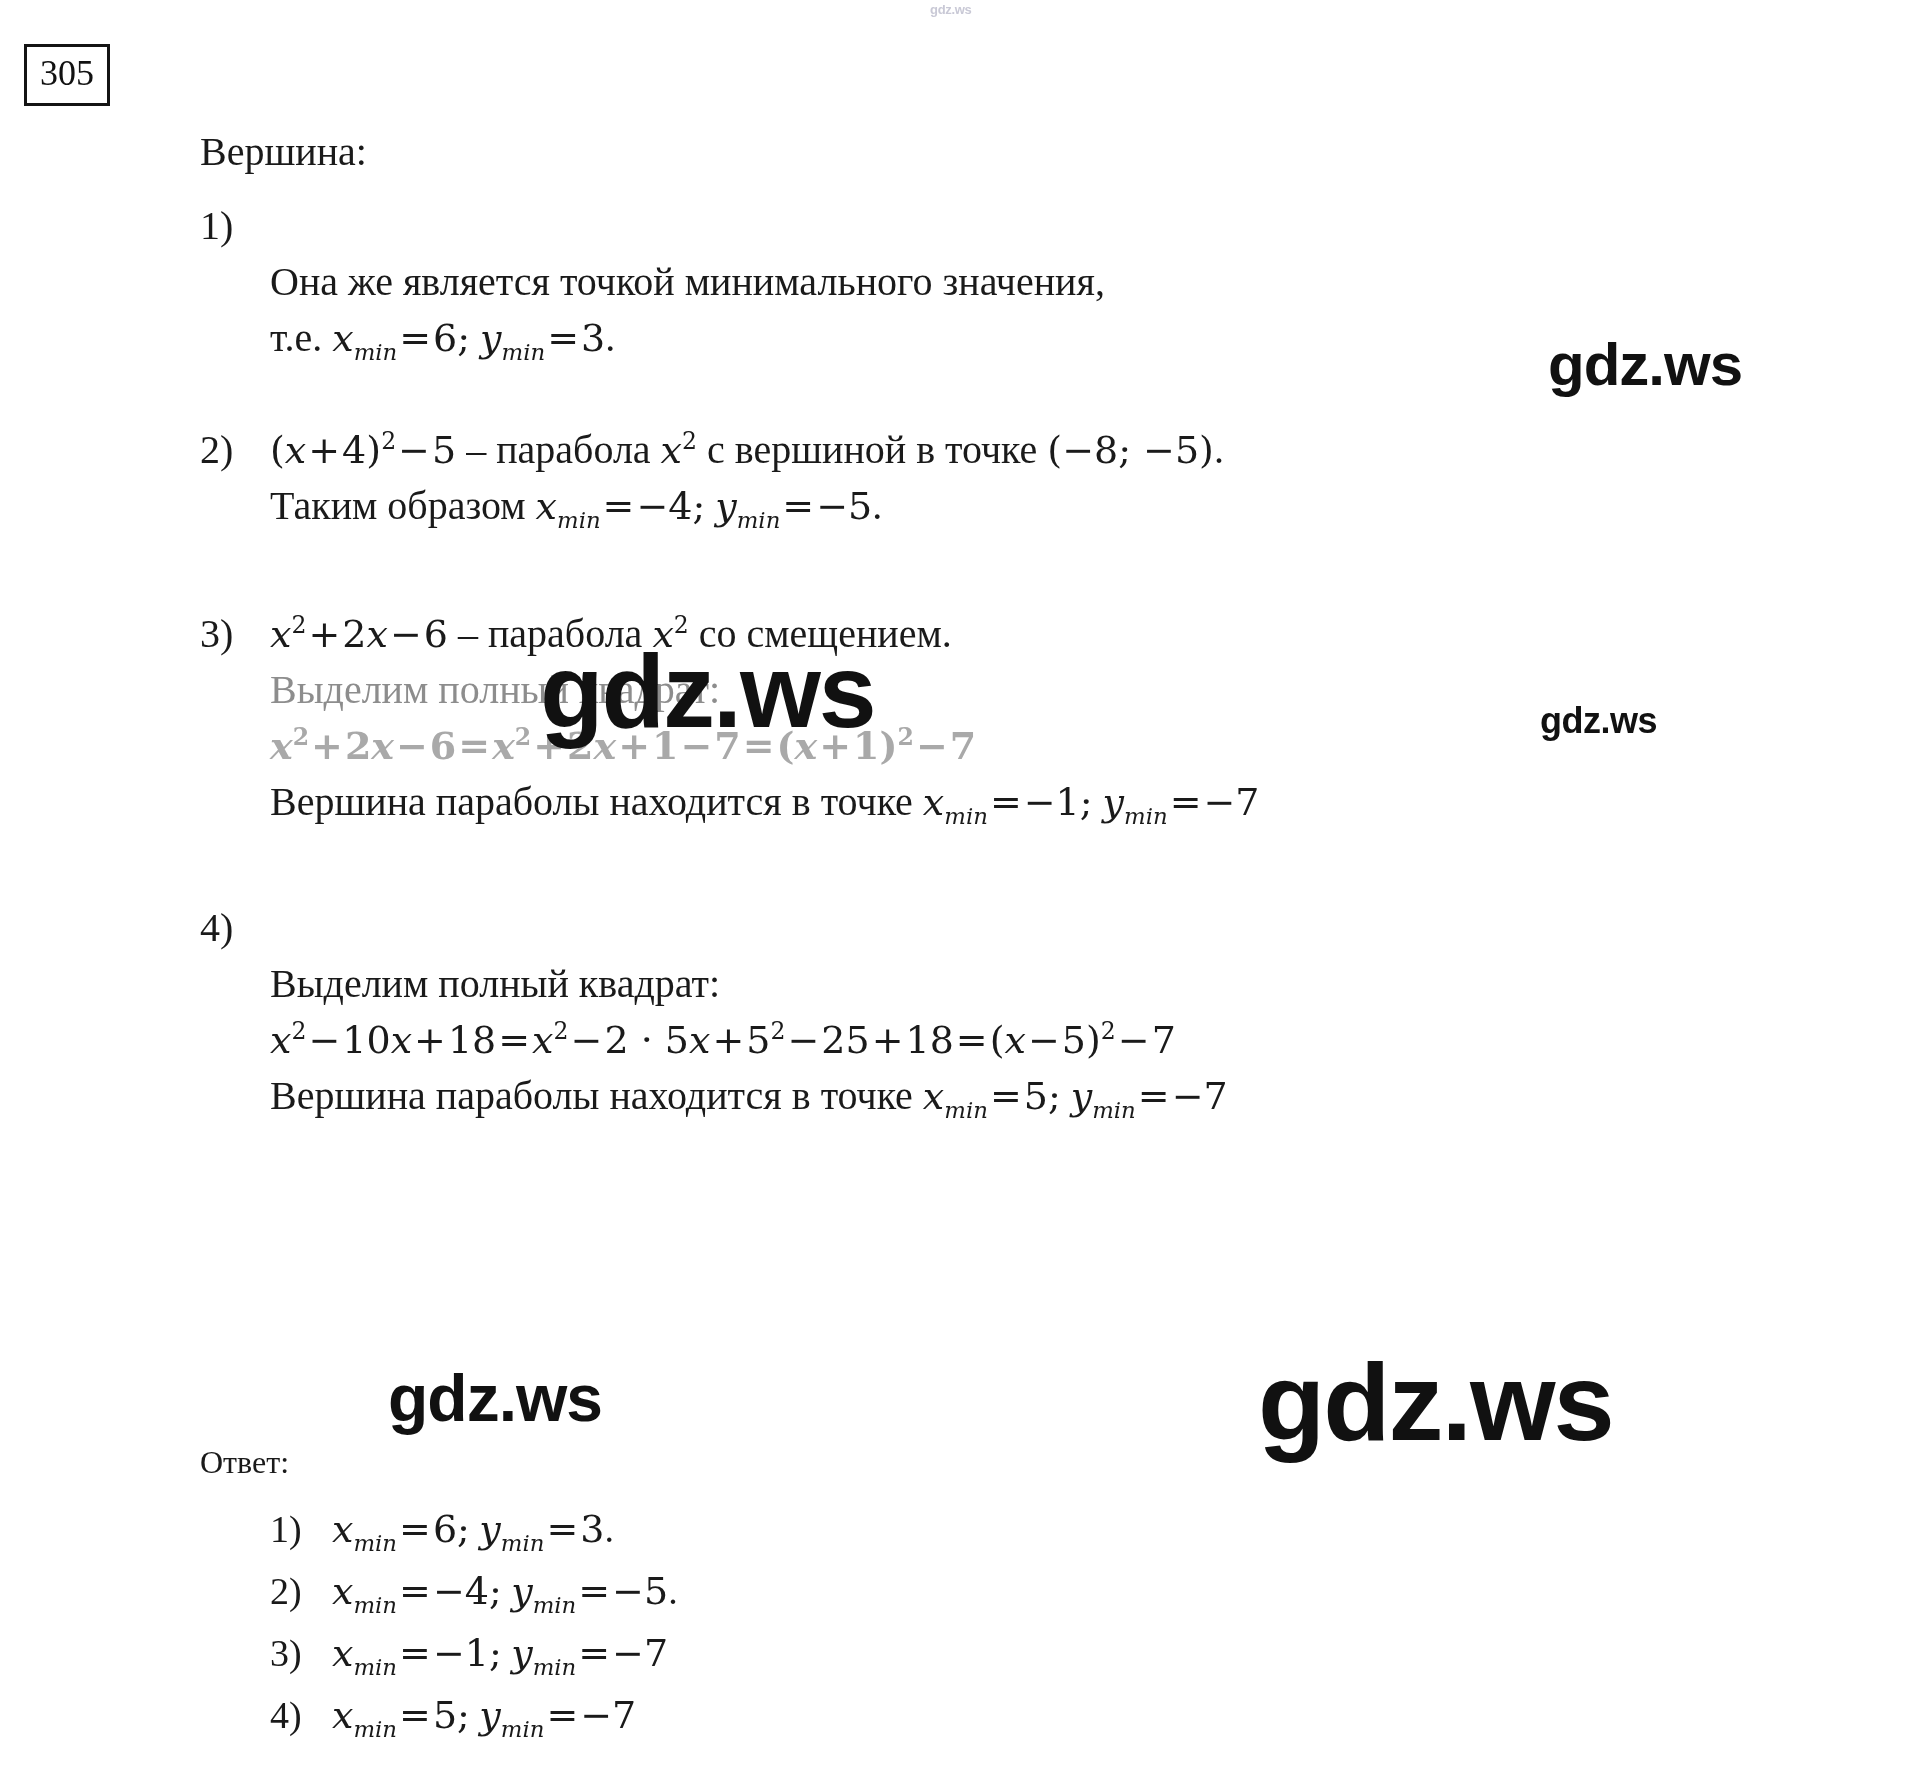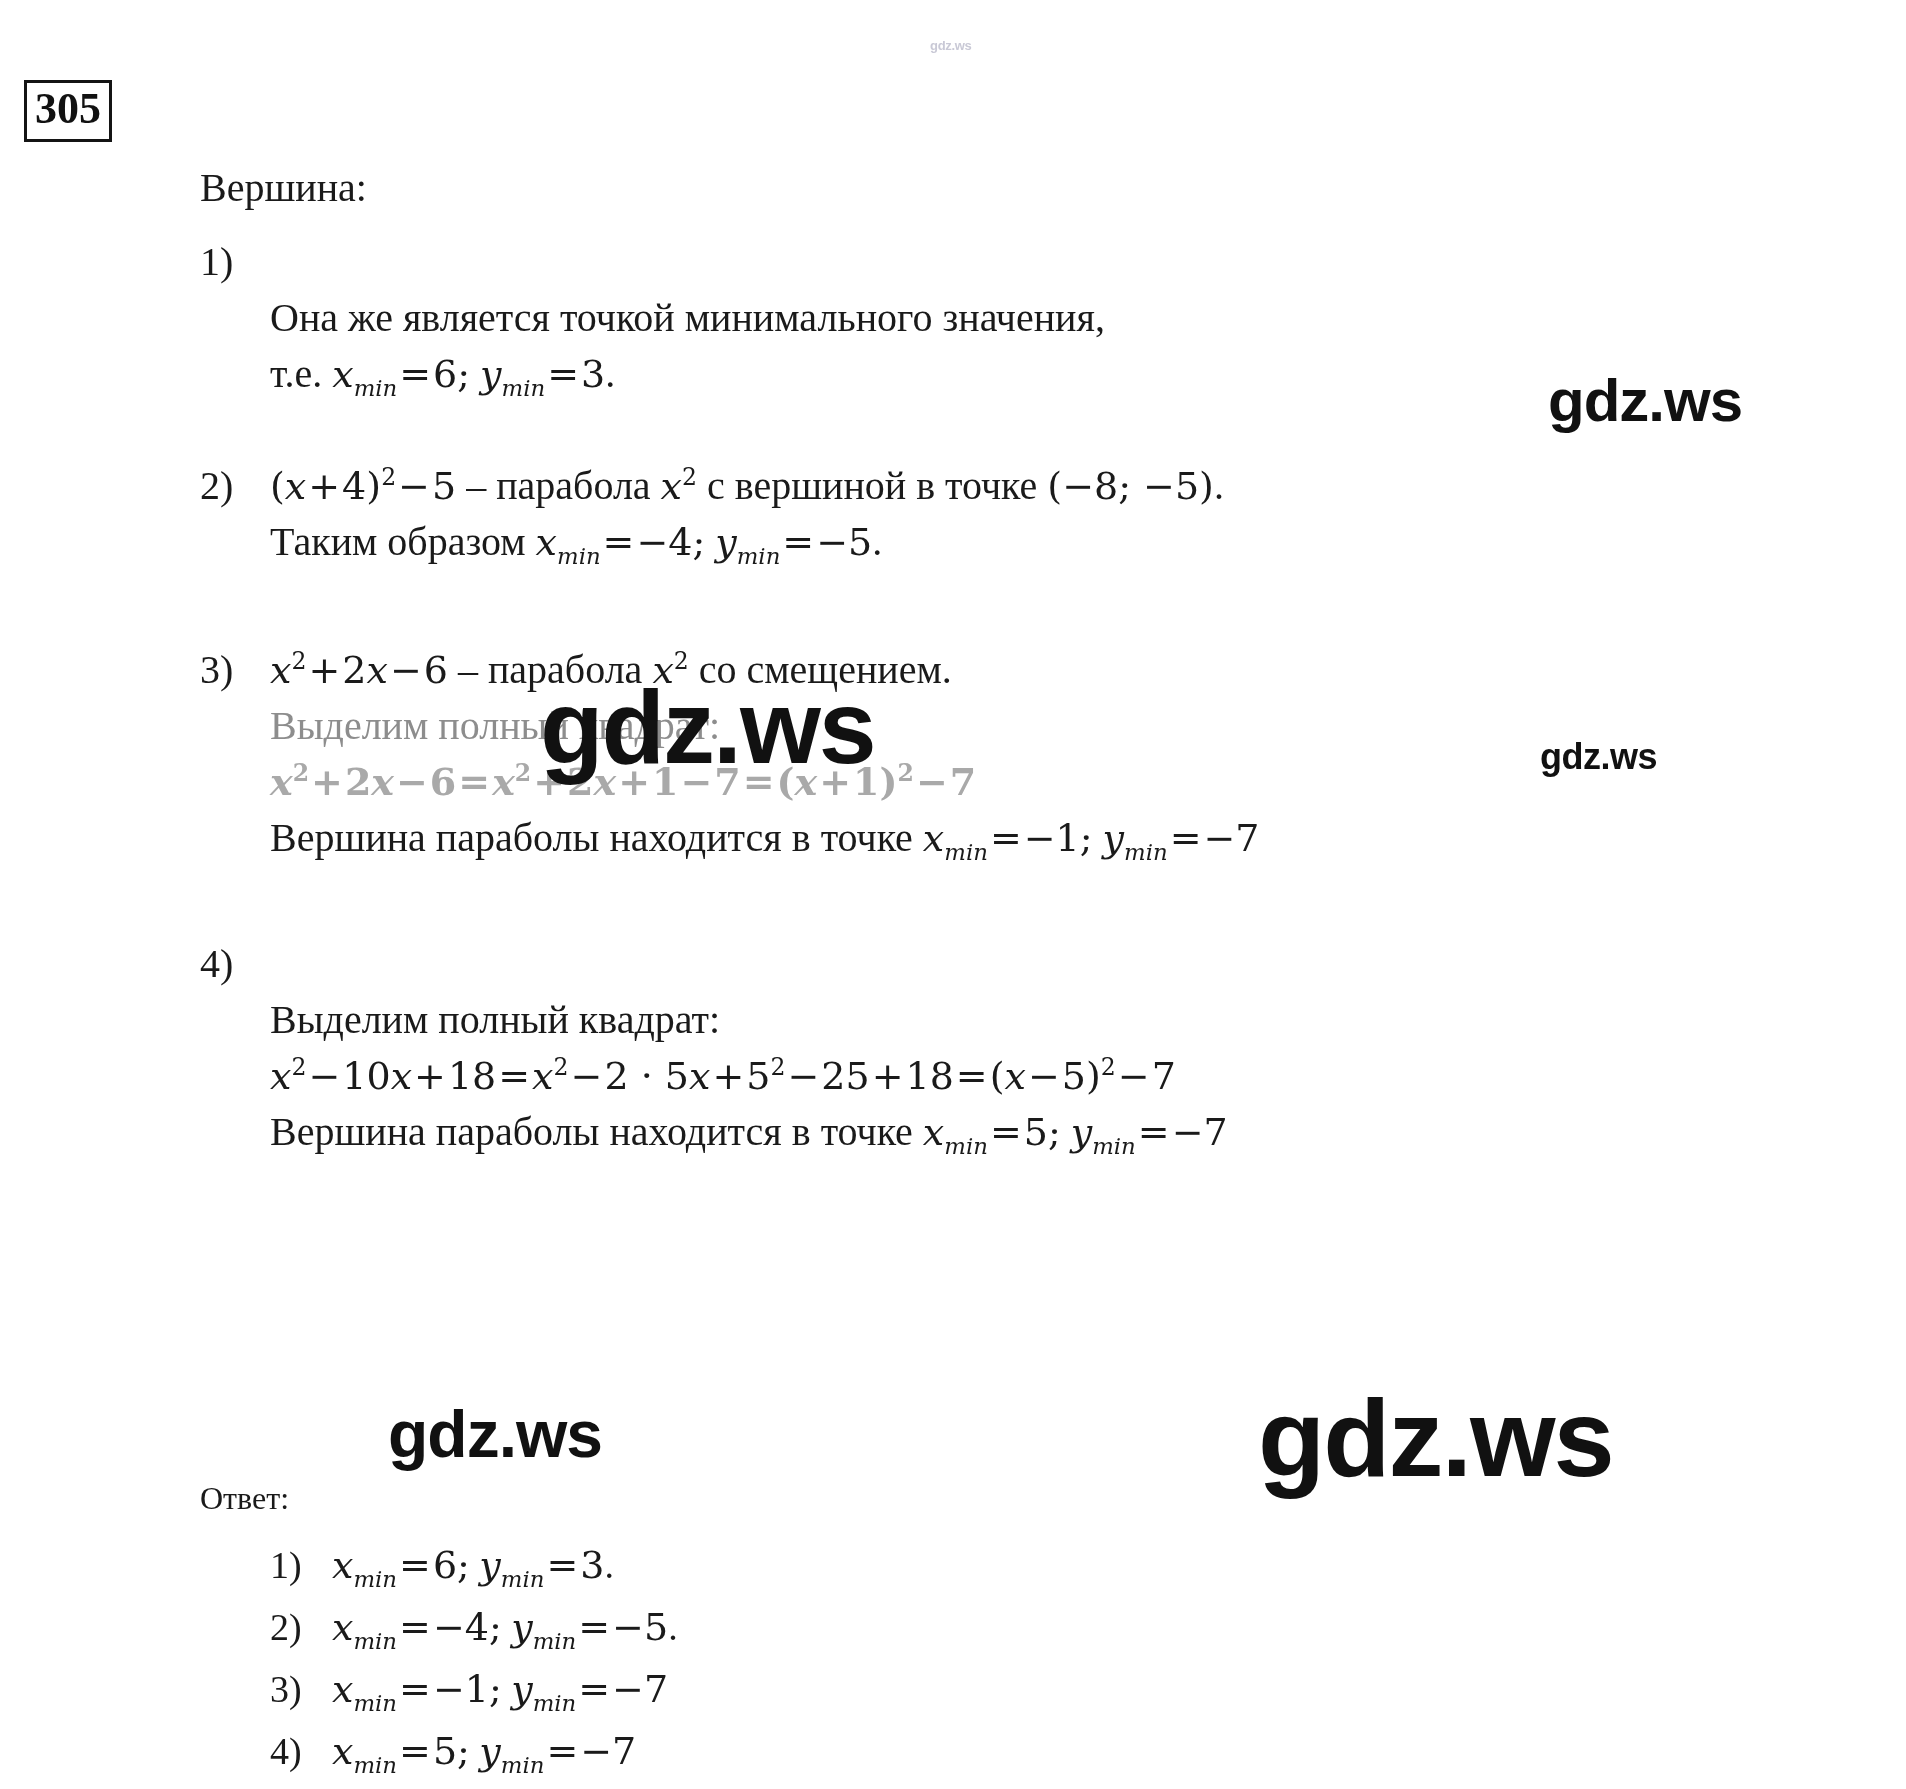--- a/index.html
+++ b/index.html
@@ -11,21 +11,20 @@
     width: 1906px;
     height: 1789px;
     position: relative;
     font-family: "Liberation Serif", serif;
     color: #1a1a1a;
     overflow: hidden;
   }
   .page {
     position: absolute;
     inset: 0;
-    margin-top: 36px;
   }
 
   
   .wm-tiny {
     position: absolute;
     left: 930px;
     top: 2px;
     font-family: "Liberation Sans", sans-serif;
     font-size: 13px;
     font-weight: 700;
@@ -37,23 +36,23 @@
   .task-number {
     position: absolute;
     left: 24px;
     top: 44px;
     min-width: 86px;
     padding: 3px 8px 7px 8px;
     border: 3px solid #141414;
     box-sizing: border-box;
     text-align: center;
     font-family: "Liberation Serif", serif;
-    font-size: 44px;
+    font-size: 36px;
     line-height: 46px;
-    font-weight: 700;
+    font-weight: 400;
     color: #111111;
   }
 
   
   .content {
     position: absolute;
     left: 200px;
     top: 128px;
     width: 1680px;
   }

